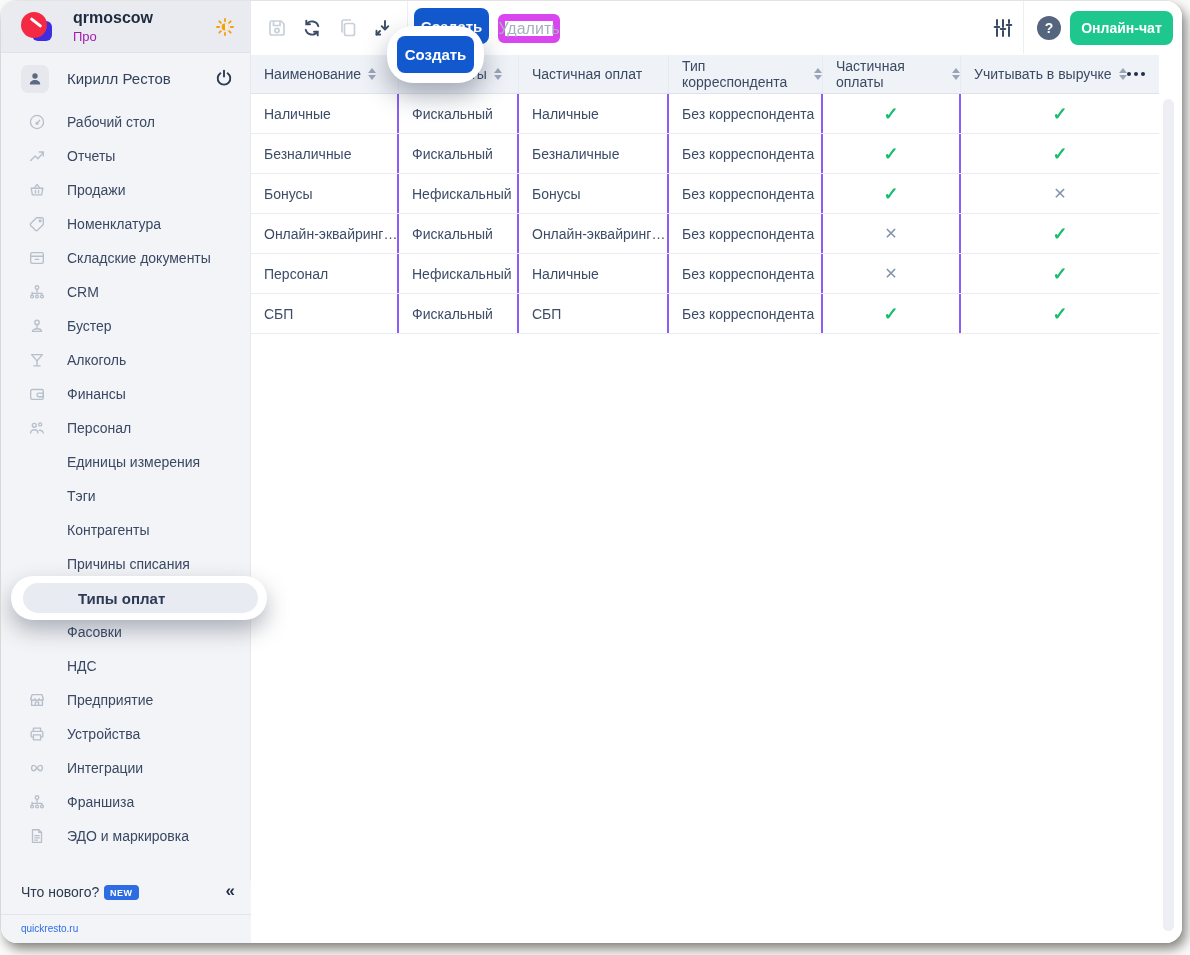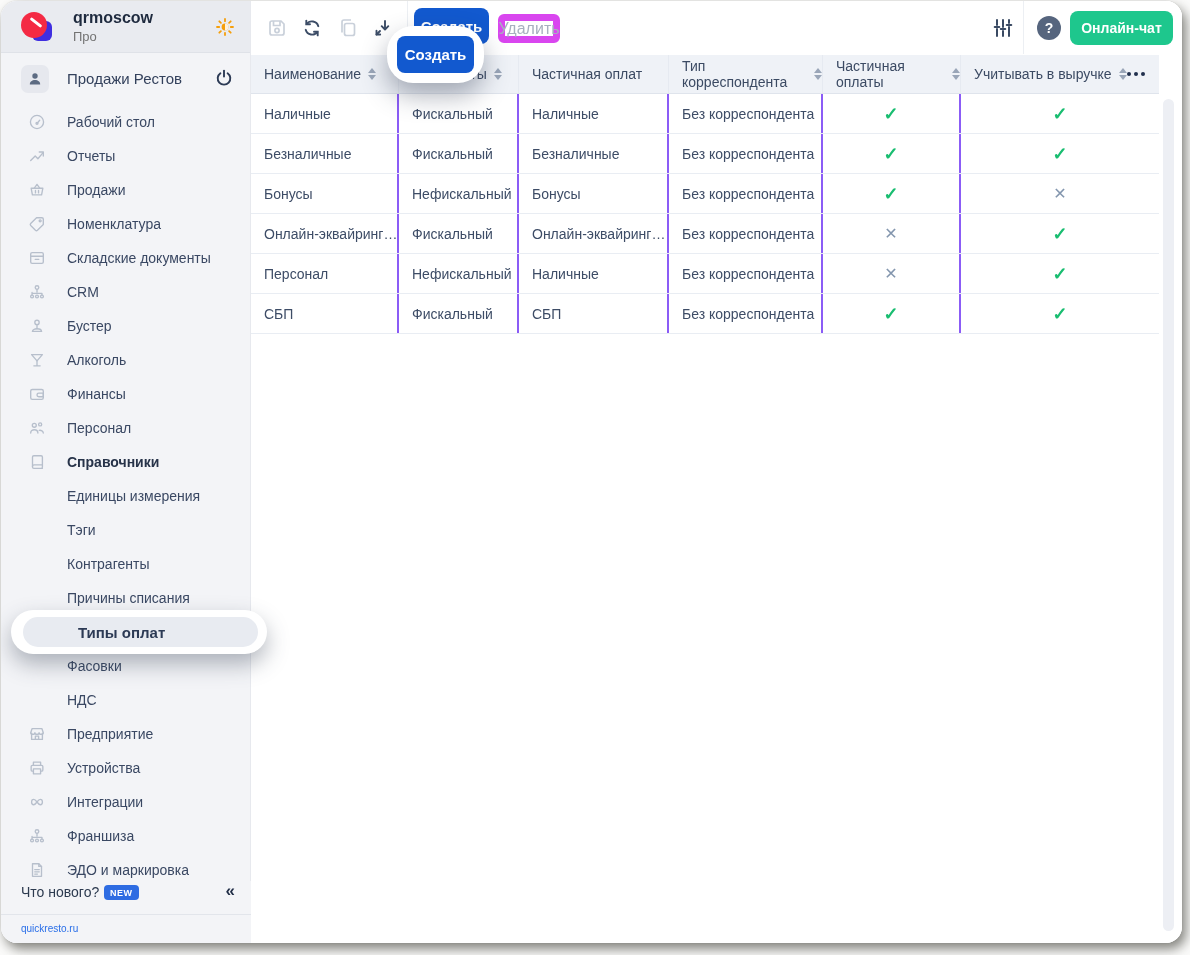--- a/index.html
+++ b/index.html
@@ -10,21 +10,21 @@
   .win-clip { position:absolute; inset:0; border-radius:16px; overflow:hidden; }
 
   
   .sidebar { position:absolute; left:0; top:0; width:250px; height:100%; background:#f3f4f7; border-right:1px solid #e7e9ee; }
   .side-header { position:absolute; left:0; top:0; width:100%; height:52px; background:#e9ebf0; border-bottom:1px solid #dfe2e8; }
   .logo { position:absolute; left:20px; top:11px; width:32px; height:30px; }
   .logo .sq { position:absolute; left:11px; top:9px; width:20px; height:20px; background:#3f2ee0; border-radius:6px; }
   .logo .ci { position:absolute; left:0; top:0; width:26px; height:26px; background:#f42a44; border-radius:50%; }
   .logo .ndl { position:absolute; left:8px; top:9px; width:14px; height:3px; background:#fff; border-radius:2px; transform:rotate(38deg); }
   .ws-title { position:absolute; left:72px; top:8px; font-size:16px; font-weight:700; color:#1e2a3e; }
-  .ws-sub   { position:absolute; left:72px; top:28px; font-size:13px; color:#737373; }
+  .ws-sub   { position:absolute; left:72px; top:28px; font-size:13px; color:#a21caf; }
   .theme-btn { position:absolute; right:14px; top:15px; width:22px; height:22px; }
 
   .user-row { position:absolute; left:0; top:52px; width:100%; height:52px; }
   .avatar { position:absolute; left:20px; top:12px; width:28px; height:28px; background:#e6e8ee; border-radius:7px; display:flex; align-items:center; justify-content:center; }
   .user-name { position:absolute; left:66px; top:17px; font-size:15px; color:#33415c; }
   .power-btn { position:absolute; right:16px; top:15px; width:20px; height:20px; }
 
   .nav { position:absolute; left:0; top:104px; width:250px; }
   .nav-item { position:relative; height:34px; display:flex; align-items:center; cursor:pointer; }
   .nav-item .nicon { position:absolute; left:27px; top:8px; width:18px; height:18px; }
@@ -107,21 +107,21 @@
       </div>
     </div>
 
     <div class="user-row">
       <div class="avatar">
         <svg width="18" height="18" viewBox="0 0 18 18">
               <circle cx="9" cy="6" r="2.7" fill="#5c6b82"></circle>
               <path d="M3.8 14.6c0-2.9 2.3-4.5 5.2-4.5s5.2 1.6 5.2 4.5z" fill="#5c6b82"></path>
             </svg>
       </div>
-      <div class="user-name">Продажи Рестов</div>
+      <div class="user-name">Кирилл Рестов</div>
       <div class="power-btn">
         <svg width="20" height="20" viewBox="0 0 20 20" fill="none" stroke="#2c3a55" stroke-width="1.9" stroke-linecap="round">
           <path d="M6.4 5.2a6.3 6.3 0 1 0 7.2 0"></path>
               <path d="M10 2.6v6"></path>
             </svg>
       </div>
     </div>
 
     <div class="nav" id="nav">
           <div class="nav-item">
@@ -197,27 +197,20 @@
             <span class="nlabel">Финансы</span>
           </div>
           <div class="nav-item">
             <span class="nicon"><svg width="18" height="18" viewBox="0 0 20 20" fill="none" stroke="#b7bfcc" stroke-width="1.5" stroke-linecap="round" stroke-linejoin="round">
                 <circle cx="7" cy="7" r="2.2"></circle>
                 <circle cx="13.5" cy="6" r="1.7"></circle>
                 <path d="M3 15.5c0-2.2 1.8-3.6 4-3.6s4 1.4 4 3.6"></path>
                 <path d="M12.5 12.6c2-.3 4.5.8 4.5 2.9"></path>
               </svg></span>
             <span class="nlabel">Персонал</span>
-          </div>
-          <div class="nav-item bold">
-            <span class="nicon"><svg width="18" height="18" viewBox="0 0 20 20" fill="none" stroke="#b7bfcc" stroke-width="1.5" stroke-linecap="round" stroke-linejoin="round">
-                <path d="M5 15.5V4.5A1.5 1.5 0 0 1 6.5 3h8A1.5 1.5 0 0 1 16 4.5v11A1.5 1.5 0 0 0 16 17h-9.5A1.5 1.5 0 0 1 5 15.5z"></path>
-                <path d="M5 14.8c0-.9.7-1.6 1.6-1.6H16"></path>
-              </svg></span>
-            <span class="nlabel">Справочники</span>
           </div>
           <div class="nav-item">
             <span class="nlabel">Единицы измерения</span>
           </div>
           <div class="nav-item">
             <span class="nlabel">Тэги</span>
           </div>
           <div class="nav-item">
             <span class="nlabel">Контрагенты</span>
           </div>

